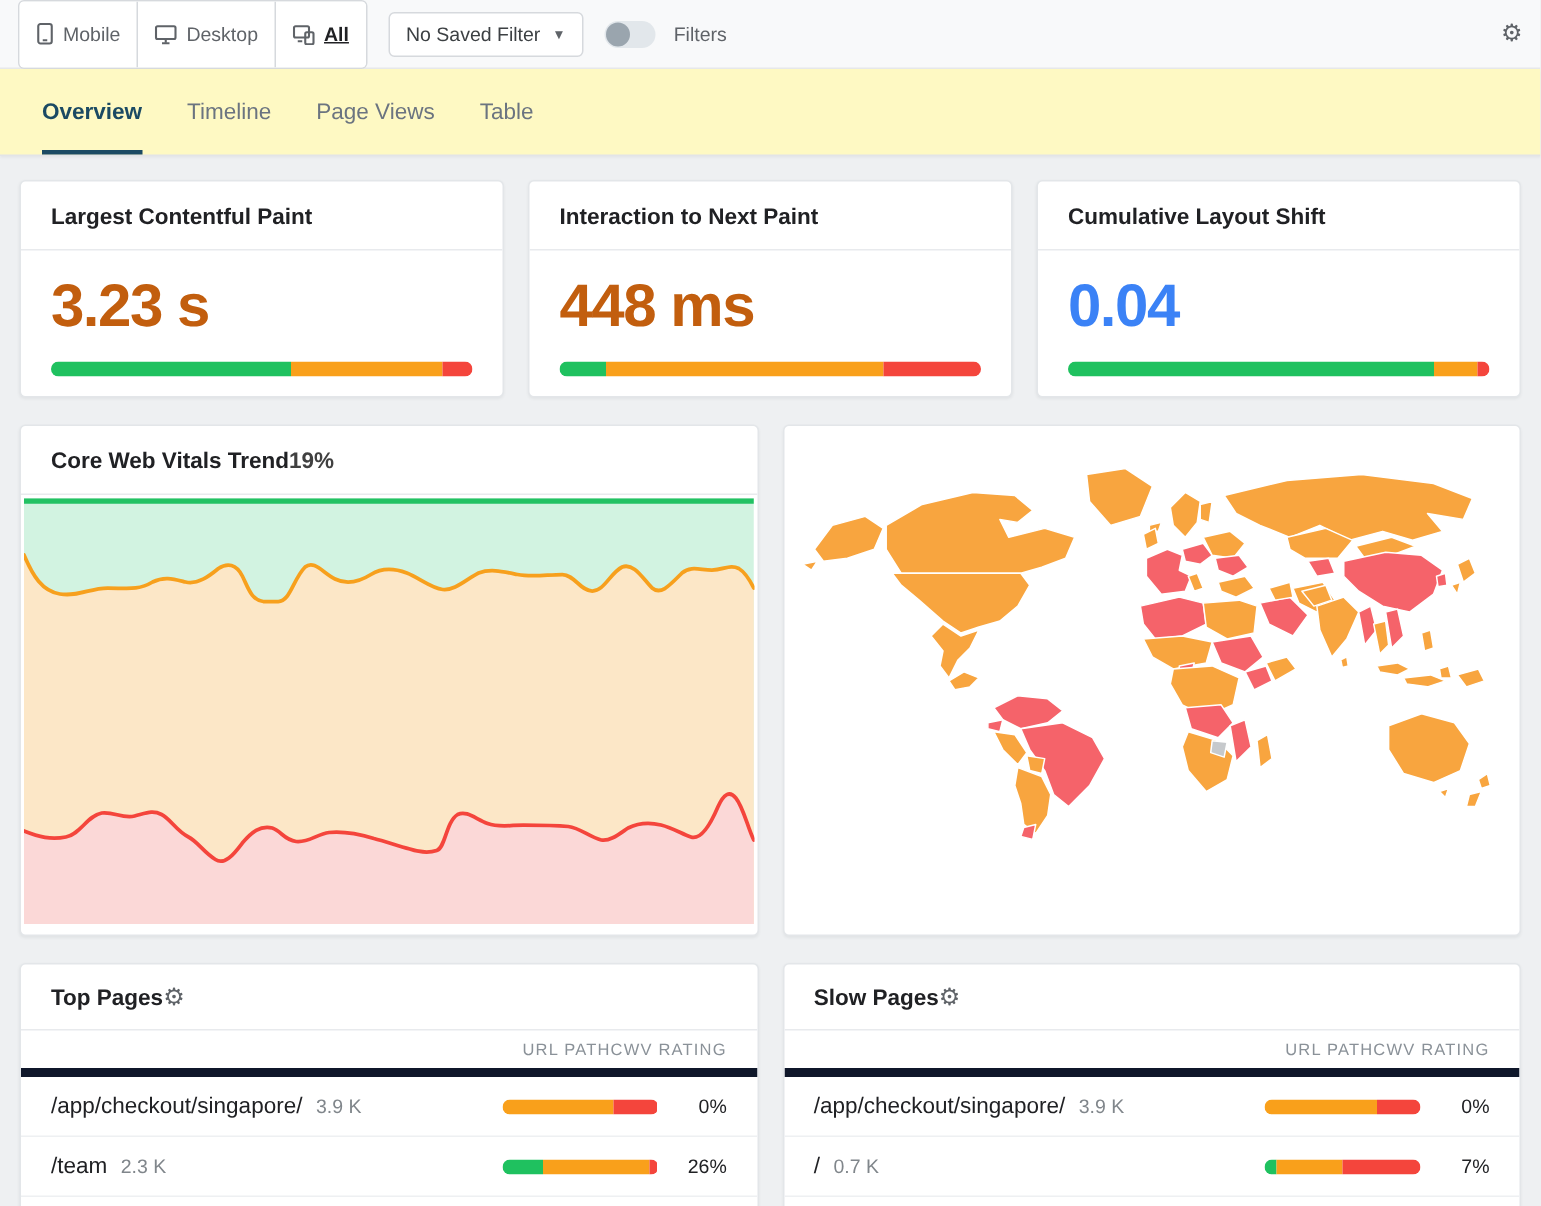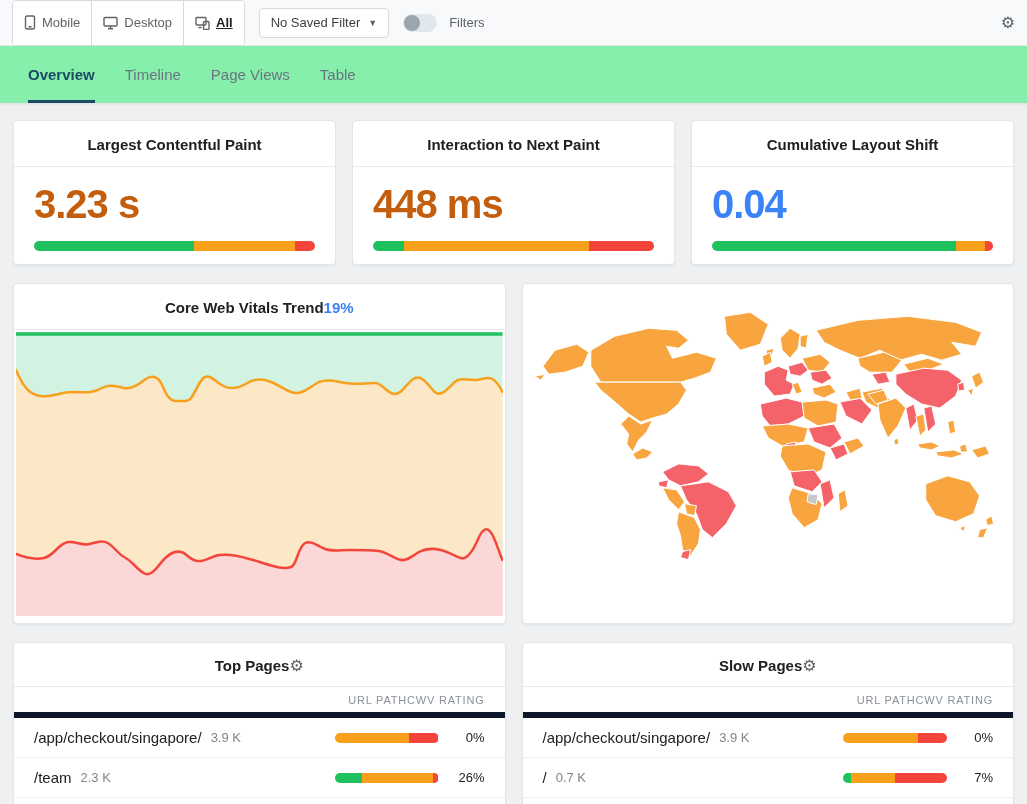--- a/index.html
+++ b/index.html
@@ -21,51 +21,51 @@
   .dd-caret { font-size:9px; color:#5f6368; }
   .toggle-wrap { display:flex; align-items:center; gap:12px; }
   .toggle { width:34px; height:18px; border-radius:9px; background:#e2e7eb; position:relative; cursor:pointer; }
   .toggle .knob { position:absolute; left:1px; top:1px; width:16px; height:16px; border-radius:50%;
                   background:#9aa5ae; }
   .toggle-label { font-size:13px; color:#5f6368; }
   .toolbar .spacer { flex:1; }
   .gear { font-size:16px; color:#5f6368; cursor:pointer; line-height:1; }
 
   
-  .tabbar { height:58px; background:#86efac; border-bottom:1px solid #e2e4e7;
+  .tabbar { height:58px; background:#fef9c3; border-bottom:1px solid #e2e4e7;
             box-shadow:0 1px 2px rgba(0,0,0,.05); display:flex; align-items:stretch;
             padding:0 28px; gap:30px; position:relative; }
   .tab { display:flex; align-items:center; font-size:15px; color:#6b7480; cursor:pointer;
          position:relative; }
   .tab.active { color:#1b4a63; font-weight:bold; }
   .tab.active::after { content:""; position:absolute; left:0; right:0; bottom:0; height:3px;
                        background:#1b4a63; }
 
   
   .main { padding:16px 13px 0 13px; }
   .row { display:flex; gap:16px; margin-bottom:18px; }
   .card { background:#fff; border:1px solid #e3e6e9; border-radius:4px; flex:1;
           box-shadow:0 1px 2px rgba(60,64,67,.07); overflow:hidden; }
   .card-head { padding:15px 20px 13px 20px; border-bottom:1px solid #e8eaed;
-               display:flex; align-items:center; justify-content:center; }
+               display:flex; align-items:center; justify-content:flex-start; }
   .card-title { font-size:15px; font-weight:bold; color:#202124; }
 
   
   .metric-card { height:145px; }
   .metric-body { padding:15px 20px 20px 20px; }
   .metric-value { font-size:40px; font-weight:bold; line-height:1.1; letter-spacing:-1px; }
   .bar { display:flex; height:10px; border-radius:5px; overflow:hidden; margin-top:15px; }
   .bar .seg { height:100%; }
   .seg-good { background:#1fc15f; }
   .seg-ni   { background:#f9a01b; }
   .seg-poor { background:#f4453c; }
 
   
   .chart-card { height:341px; }
-  .trend-badge { font-size:15px; font-weight:bold; color:#3b82f6; }
+  .trend-badge { font-size:15px; font-weight:bold; color:#404040; }
   .chart-body { height:288px; padding:2px; }
   .chart-body svg { display:block; width:100%; height:100%; }
   .map-body { height:288px; padding:4px 6px; }
   .map-body svg { display:block; width:100%; height:100%; }
 
   .t-line { fill:none; stroke-linejoin:round; stroke-linecap:round; }
   .map path { stroke:#fff; stroke-width:1; stroke-linejoin:round; }
   .map .o { fill:#f8a53f; }
   .map .r { fill:#f5636a; }
   .map .g { fill:#c6c9cc; }

